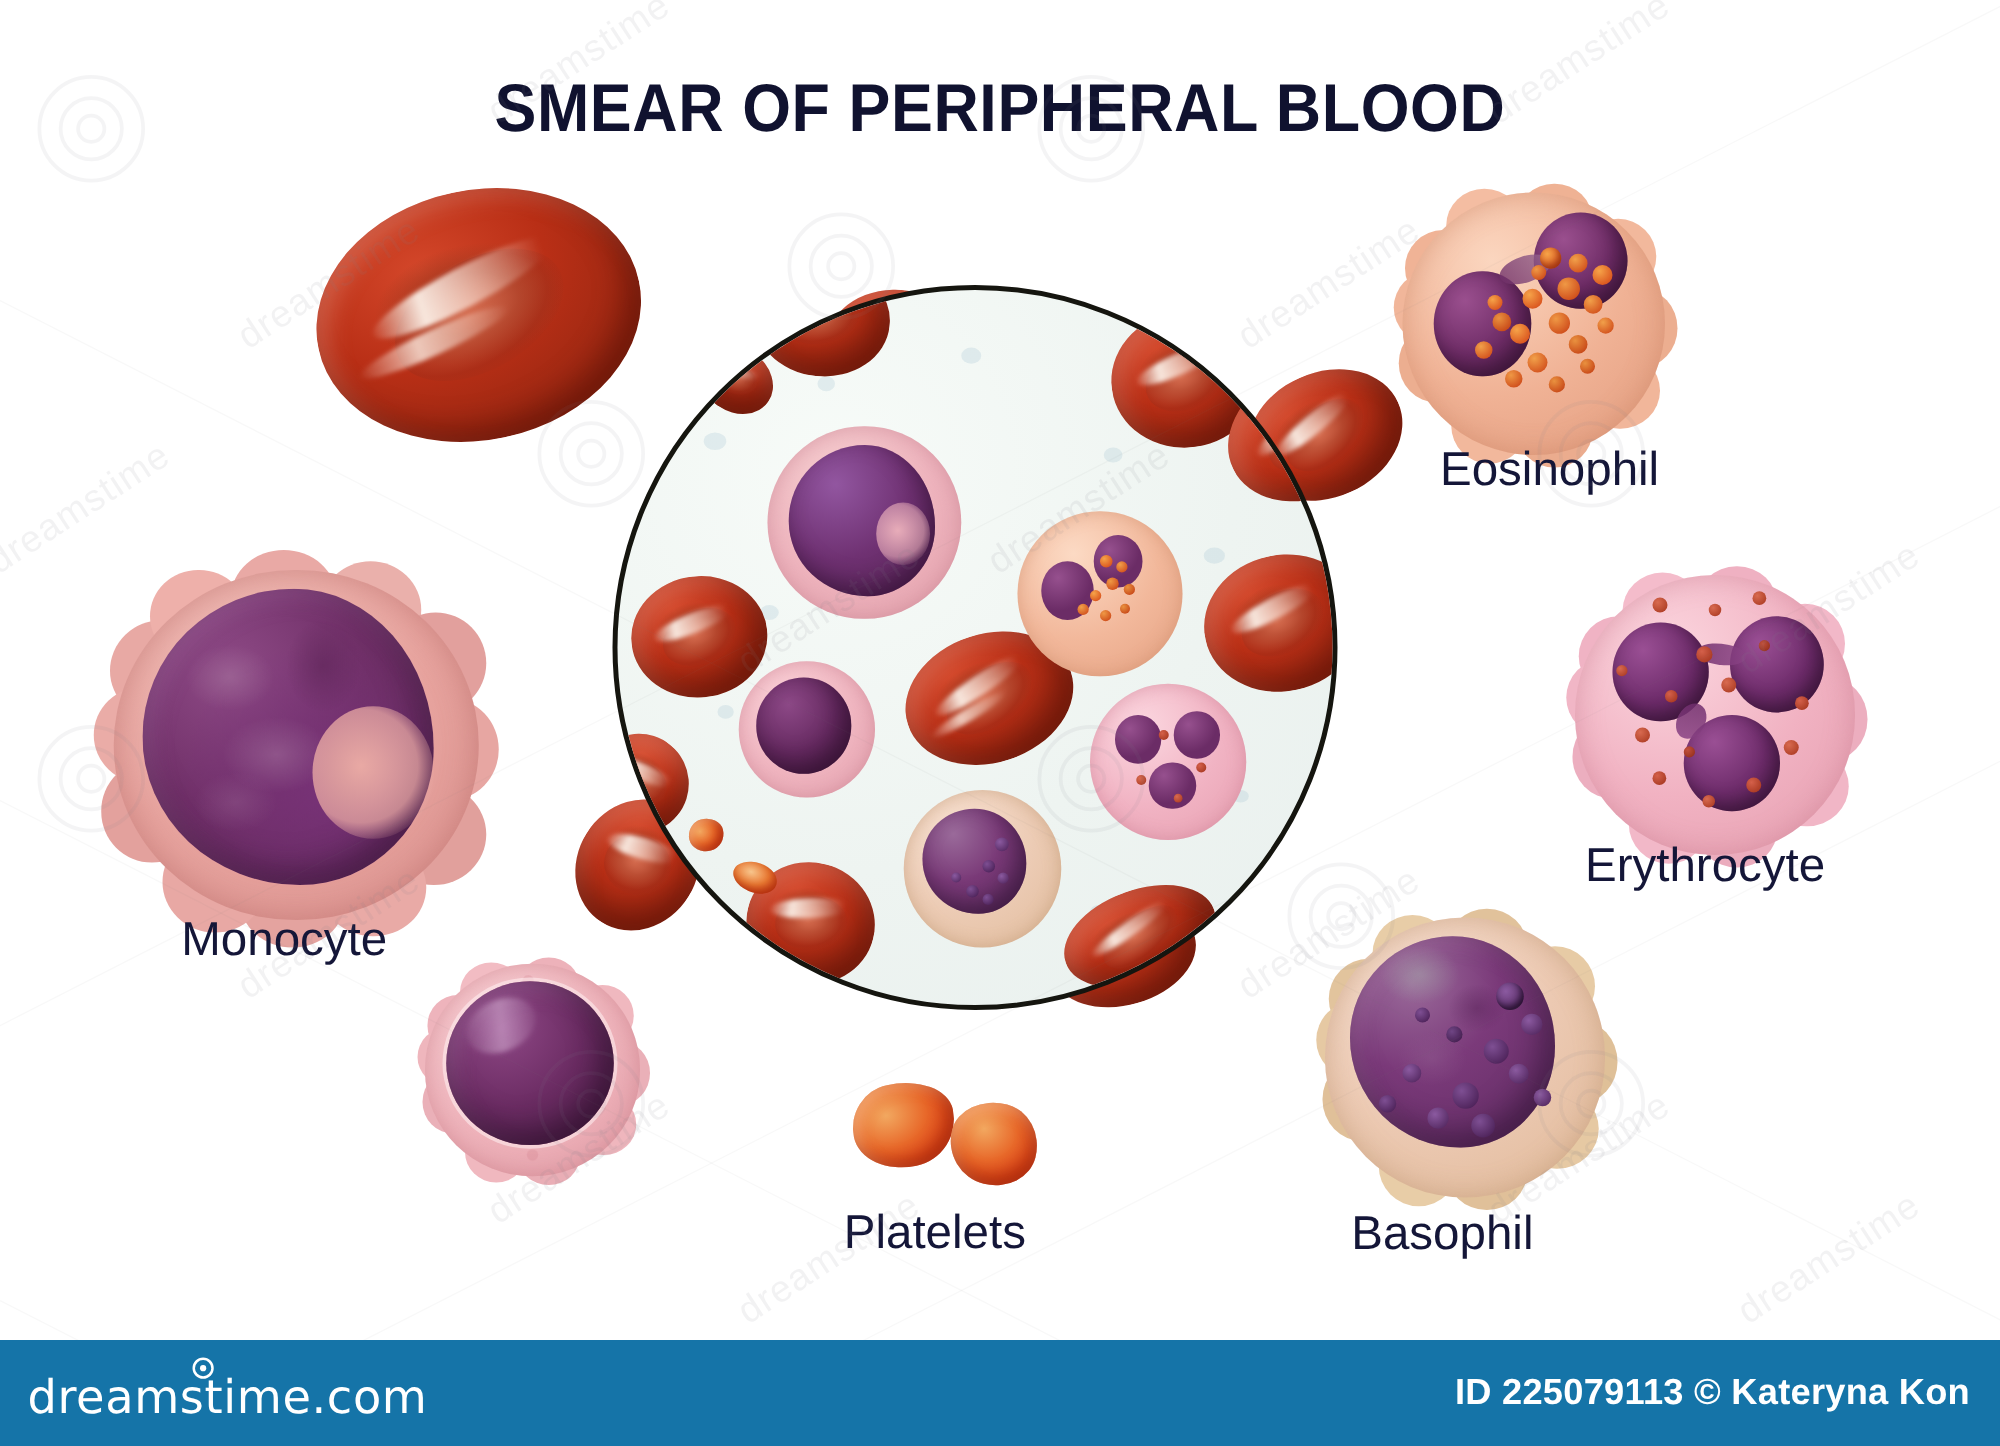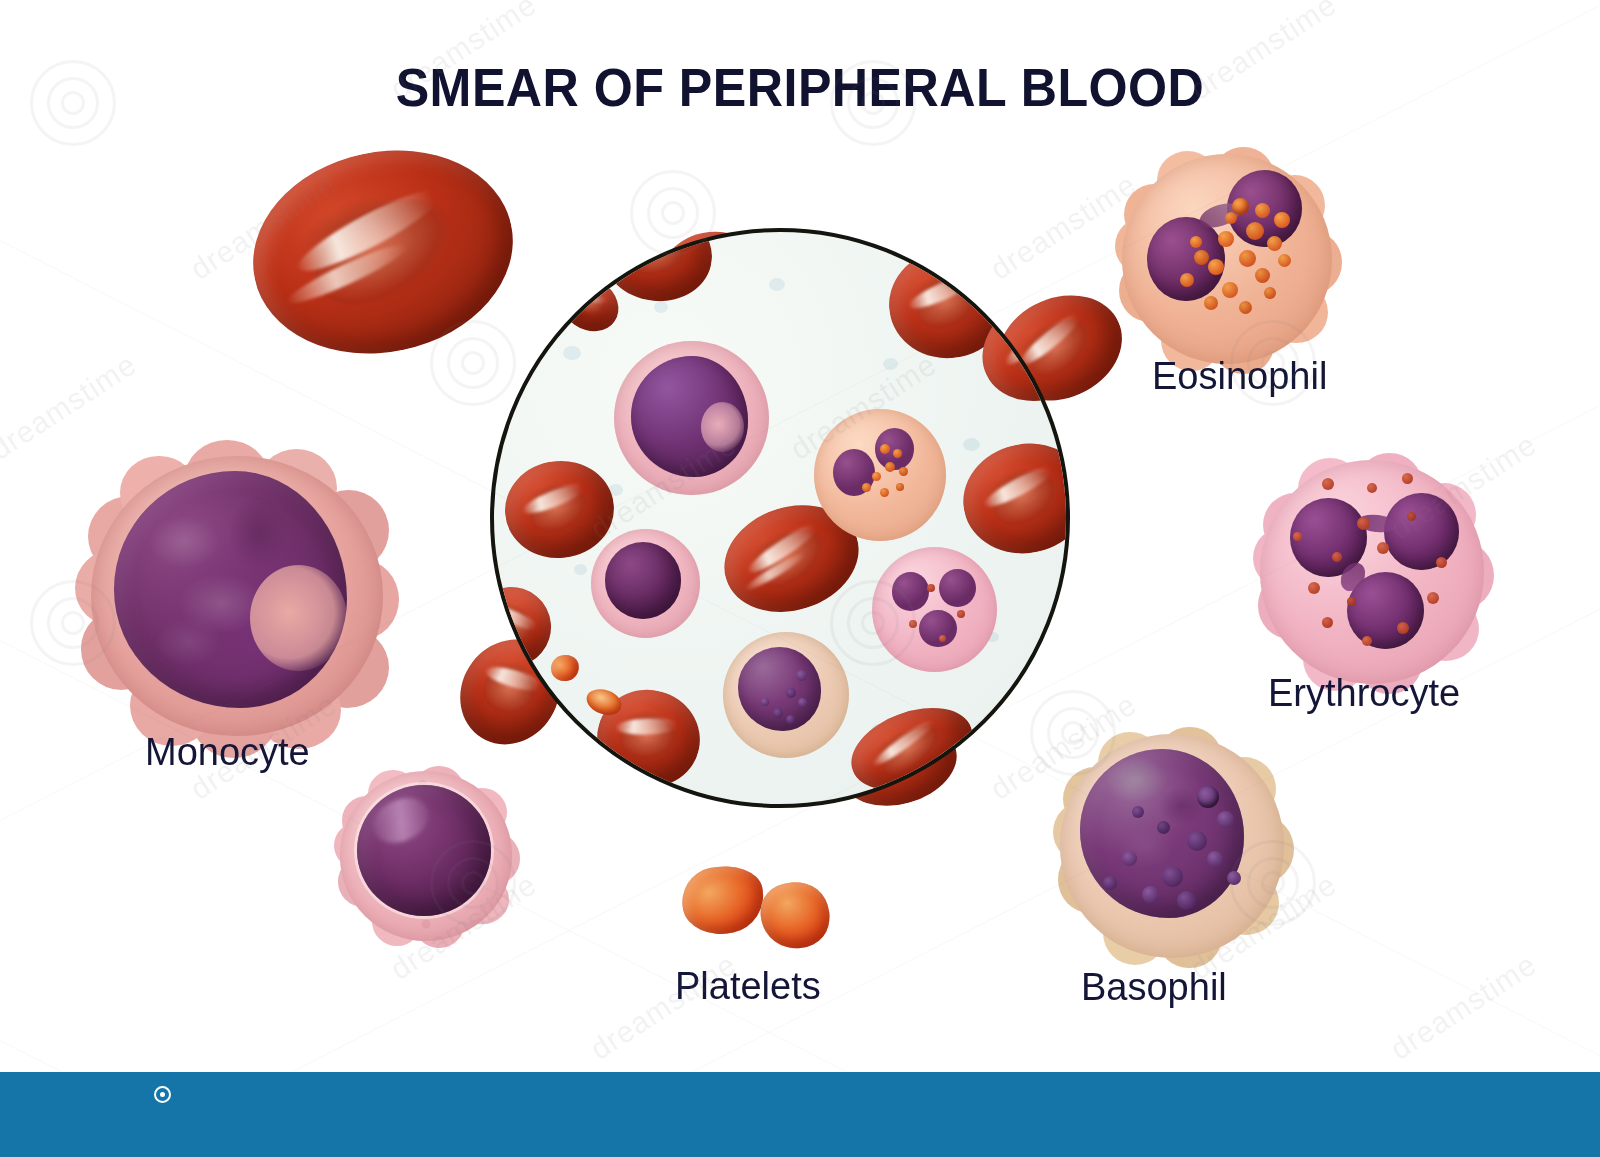--- a/index.html
+++ b/index.html
@@ -662,16 +662,18 @@
 
     <div class="wm-line" style="left:0;    top:240px;  width:1900px; transform:rotate(27deg);"></div>
     <div class="wm-line" style="left:0;    top:640px;  width:1900px; transform:rotate(27deg);"></div>
     <div class="wm-line" style="left:0;    top:1040px; width:1900px; transform:rotate(27deg);"></div>
     <div class="wm-line" style="left:0;    top:820px;  width:1900px; transform:rotate(-27deg);"></div>
     <div class="wm-line" style="left:0;    top:1220px; width:1900px; transform:rotate(-27deg);"></div>
     <div class="wm-line" style="left:400px;top:1220px; width:1900px; transform:rotate(-27deg);"></div>
   </div>
 
   <div id="footer">
+    <div id="dt-logo">dreamstime.com</div>
     <div id="dt-spiral"></div>
+    <div id="dt-credit">ID 225079113 © Kateryna Kon</div>
   </div>
 
 </div>
 
 </body></html>

